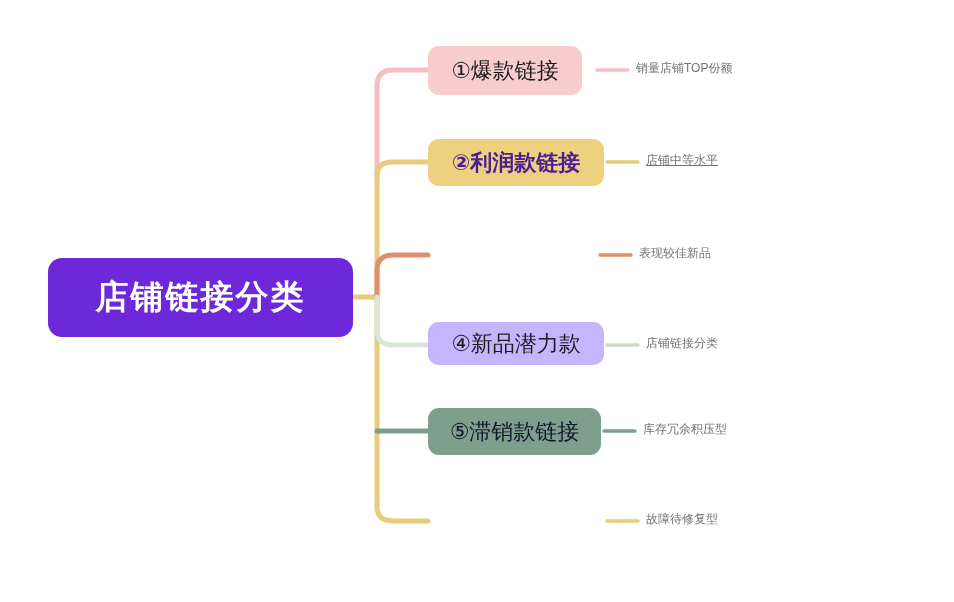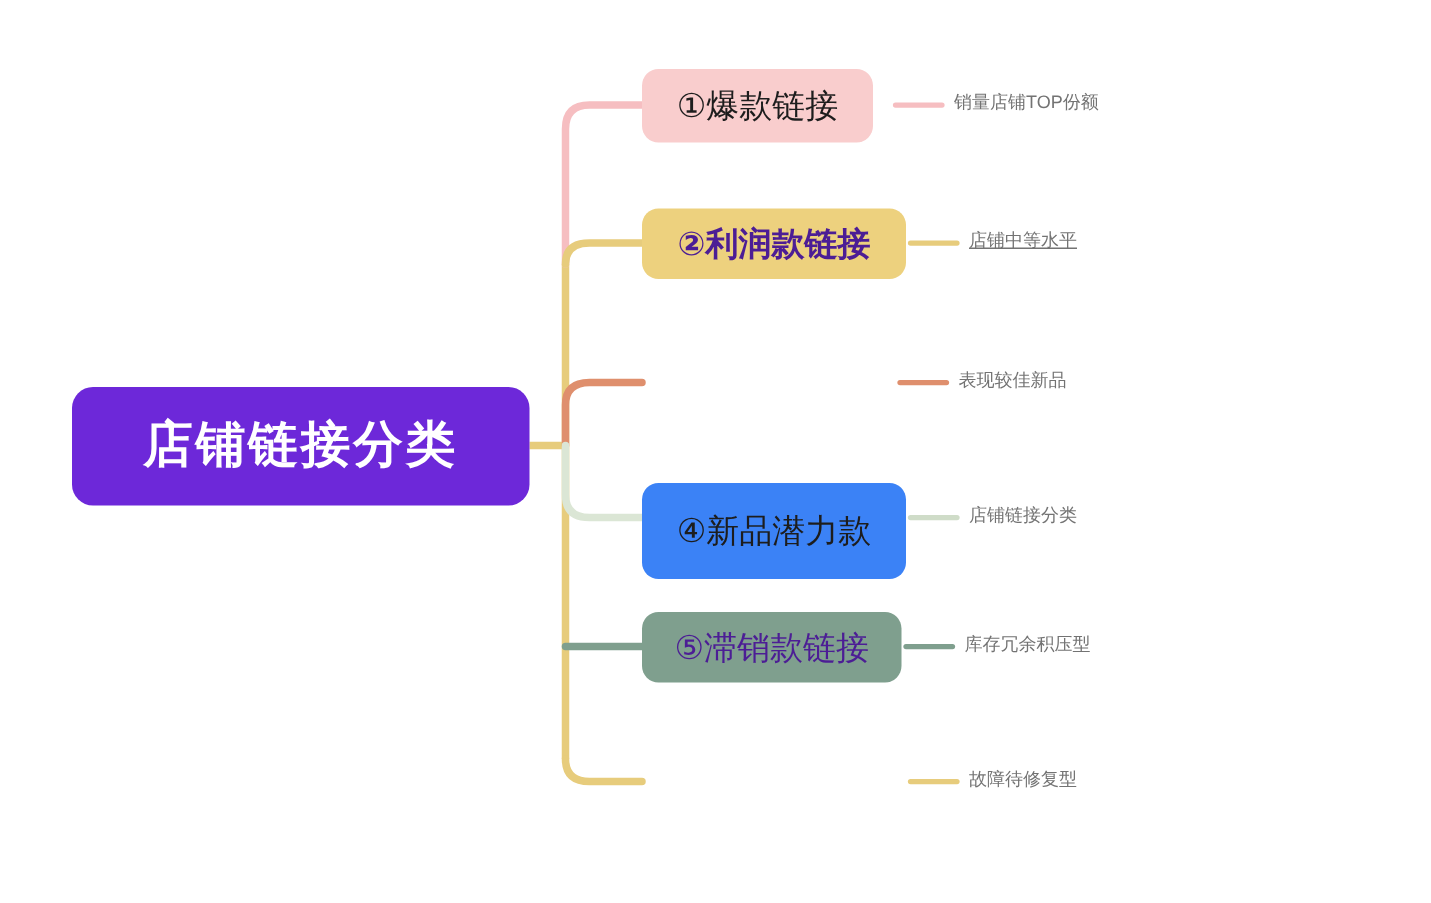--- a/index.html
+++ b/index.html
@@ -108,25 +108,25 @@
   </div>
   <div class="leaf-label" style="left:636px; top:62px;">销量店铺TOP份额</div>
 
   <div class="node" style="left:428px; top:139px; width:176px; height:47px; background:#edd17e;">
     <span class="node-label" style="color:#4c1d95;font-weight:bold;">②利润款链接</span>
   </div>
   <div class="leaf-label" style="left:646px; top:154px;text-decoration:underline;">店铺中等水平</div>
 
   <div class="leaf-label" style="left:639px; top:247px;">表现较佳新品</div>
 
-  <div class="node" style="left:428px; top:322px; width:176px; height:64px; background:#3b82f6;align-items:center;">
+  <div class="node" style="left:428px; top:322px; width:176px; height:43px; background:#c4b5fd;align-items:center;">
     <span class="node-label" style="color:#1d1d1d;">④新品潜力款</span>
   </div>
   <div class="leaf-label" style="left:646px; top:337px;">店铺链接分类</div>
 
   <div class="node" style="left:428px; top:408px; width:173px; height:47px; background:#7f9f8e;">
-    <span class="node-label" style="color:#4c1d95;">⑤滞销款链接</span>
+    <span class="node-label" style="color:#0f172a;">⑤滞销款链接</span>
   </div>
   <div class="leaf-label" style="left:643px; top:423px;">库存冗余积压型</div>
 
   <div class="leaf-label" style="left:646px; top:513px;">故障待修复型</div>
 
 </div>
 
 </body></html>

